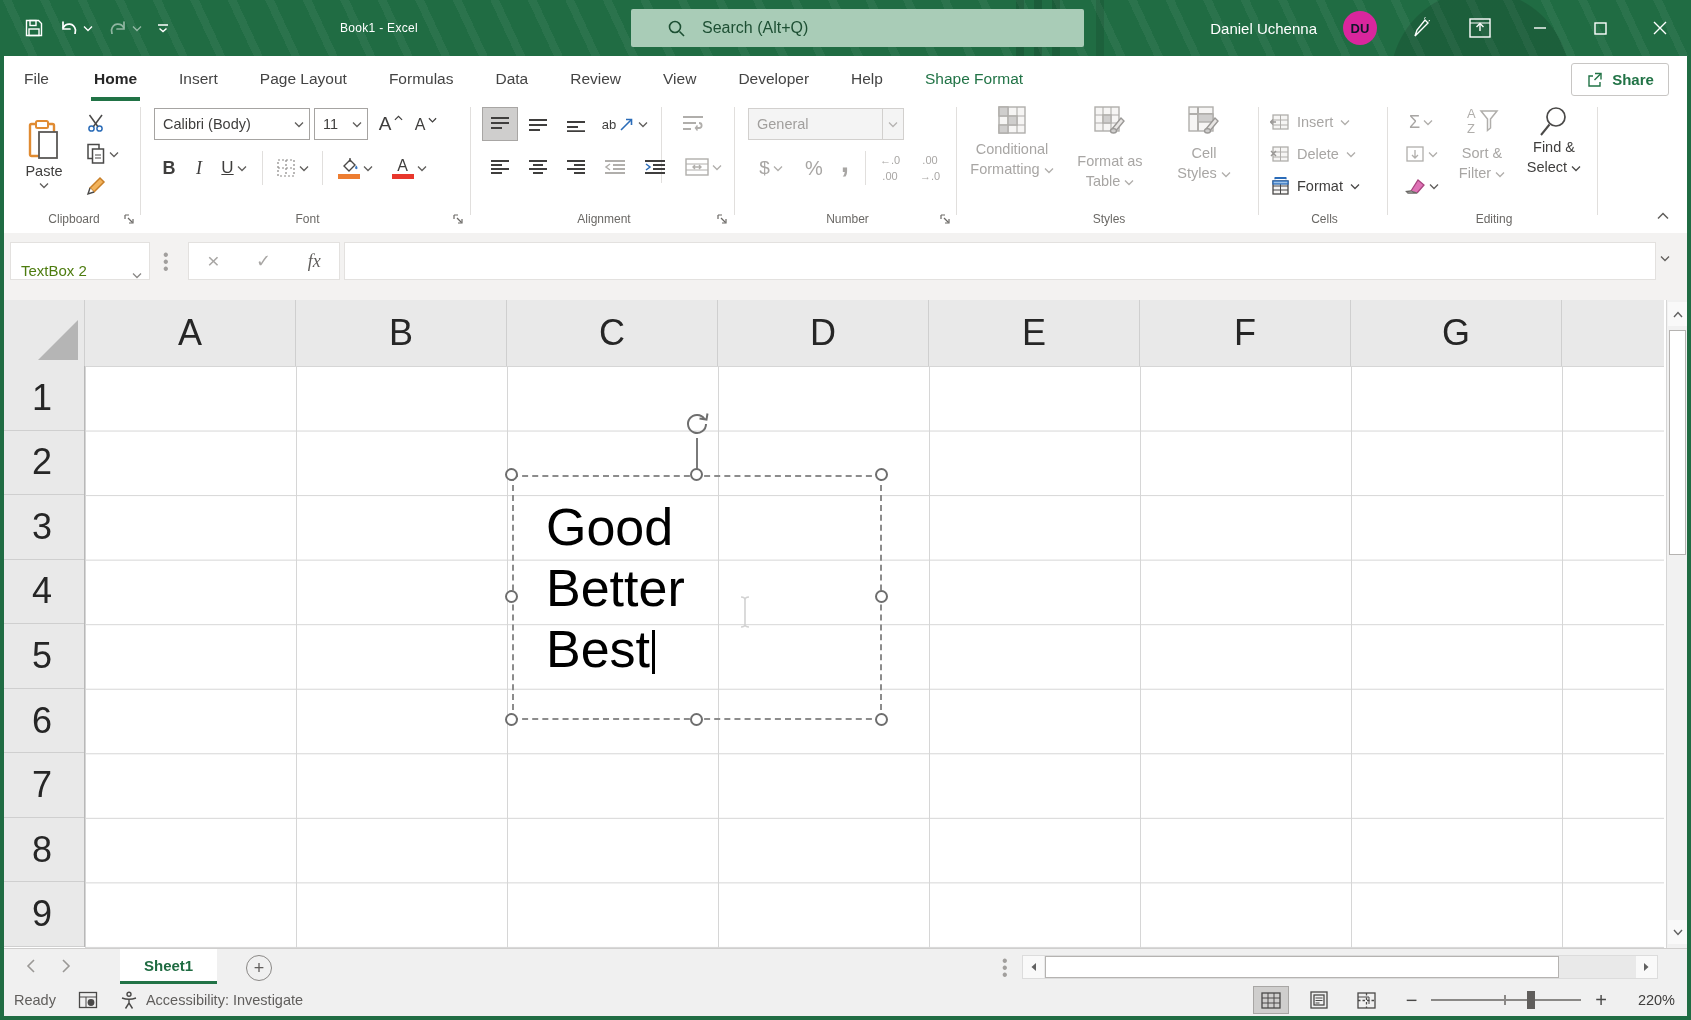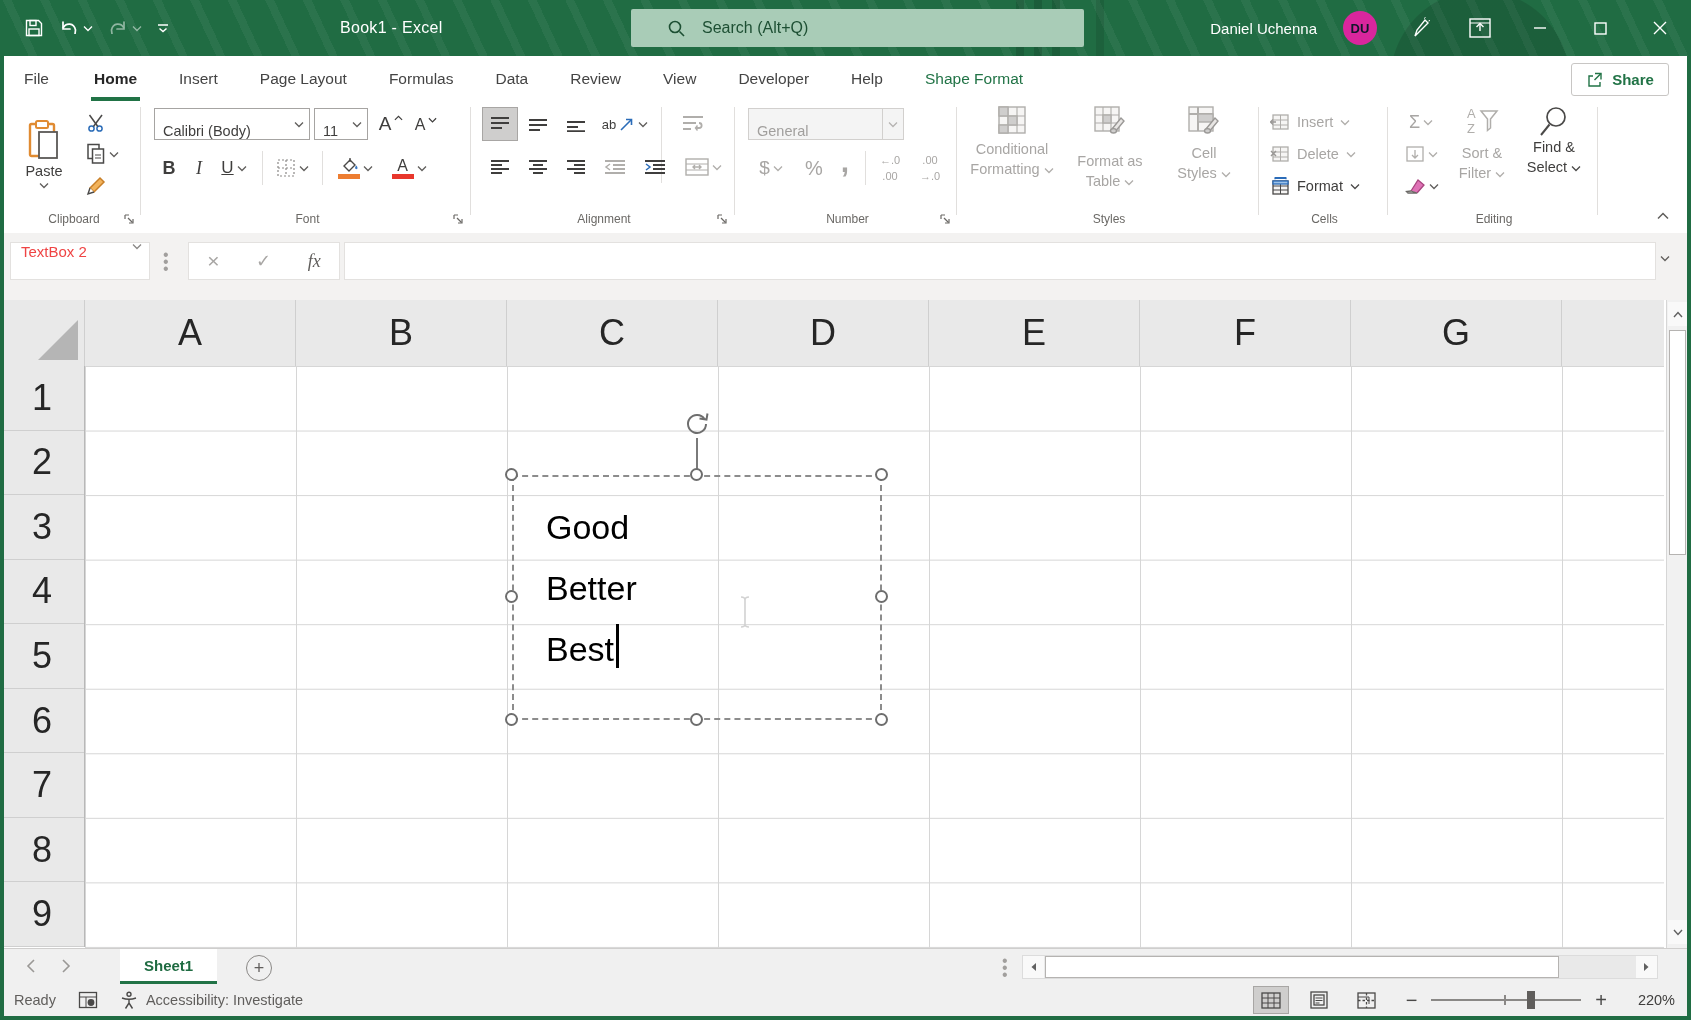--- a/index.html
+++ b/index.html
@@ -17,21 +17,21 @@
   .tb-decor{position:absolute;inset:0;pointer-events:none;
     background:
       radial-gradient(circle 90px at 1480px 80px, rgba(0,0,0,.12) 0 89px, transparent 90px),
       linear-gradient(90deg, transparent 0 1016px, rgba(0,0,0,.14) 1016px 1024px, transparent 1024px 1034px, rgba(0,0,0,.14) 1034px 1042px, transparent 1042px 1052px, rgba(0,0,0,.14) 1052px 1060px, transparent 1060px 1096px, rgba(0,0,0,.10) 1096px 1104px, transparent 1104px),
       repeating-linear-gradient(65deg, transparent 0 26px, rgba(255,255,255,.05) 26px 34px);
   }
   .qat{position:absolute;left:24px;top:0;height:56px;display:flex;align-items:center;gap:14px}
   .qbtn{display:flex;align-items:center;gap:3px;color:#fff}
   .qbtn.dis{opacity:.5}
   .doc-title{position:absolute;left:340px;top:0;height:56px;display:flex;align-items:center;
-             font-size:16px;color:#fff;letter-spacing:.3px}
+             font-size:12px;color:#fff;letter-spacing:.3px}
   .searchbox{position:absolute;left:631px;top:9px;width:453px;height:38px;background:#a9ccb7;
              display:flex;align-items:center;gap:16px;padding-left:36px;box-sizing:border-box;
              color:#1d4f33;font-size:16px;border-radius:2px}
   .tbr{position:absolute;right:14px;top:0;height:56px;display:flex;align-items:center;gap:26px}
   .user-name{font-size:15px;color:#fff}
   .avatar{width:34px;height:34px;border-radius:50%;background:#d9269d;color:#0f172a;font-size:13px;
           display:flex;align-items:center;justify-content:center;font-weight:700}
   .winbtn{width:34px;height:56px;display:flex;align-items:center;justify-content:center;color:#fff}
 
   
@@ -44,37 +44,37 @@
   .share-btn{position:absolute;right:22px;top:7px;width:96px;height:31px;border:1px solid #c8c6c4;border-radius:3px;
              background:#fff;display:flex;align-items:center;justify-content:center;gap:8px;
              color:#217346;font-size:15px;font-weight:700}
 
   
   .ribbon{position:absolute;left:0;top:101px;width:1691px;height:132px;background:#fff;border-bottom:1px solid #d8d6d4}
   .grp{position:absolute;top:0;height:132px}
   .vsep{position:absolute;top:6px;height:108px;width:1px;background:#e1dfdd}
   .glabel{position:absolute;bottom:7px;left:0;right:0;text-align:center;font-size:12px;color:#6a6865}
   .launcher{position:absolute;right:5px;bottom:8px;color:#6a6865}
-  .combo{position:absolute;height:32px;background:#fff;border:1px solid #a6a4a2;display:flex;align-items:flex-end;
+  .combo{position:absolute;height:32px;background:#fff;border:1px solid #a6a4a2;display:flex;align-items:center;
          box-sizing:border-box;font-size:14.5px;color:#3f3e3d}
   .combo .cv{flex:1;padding-left:8px;white-space:nowrap;overflow:hidden}
   .combo .ca{width:20px;height:100%;display:flex;align-items:center;justify-content:center;color:#605e5c}
   .combo.dis{background:#f4f4f4;border-color:#d2d0ce;color:#a19f9d}
   .combo.dis .ca{border-left:1px solid #d2d0ce;color:#b5b3b1}
   .btn{position:absolute;display:flex;align-items:center;justify-content:center;gap:3px}
   .sel{background:#cfcecd;outline:1px solid #a8a6a4}
   .two{font-size:14.5px;line-height:20px;text-align:center}
   .bigbtn{position:absolute;top:4px;width:96px;height:100px;display:flex;flex-direction:column;align-items:center}
   .cellrow{position:absolute;left:8px;display:flex;align-items:center;gap:7px;font-size:14.5px;height:30px}
   .barline{display:block;height:5px;width:22px;margin-top:1px}
 
   
   .frow{position:absolute;left:0;top:233px;width:1691px;height:67px;background:#f3f2f1;border-bottom:2px solid #cfcecd}
   .fbox{position:absolute;top:9px;height:38px;background:#fff;border:1px solid #e3e1df;box-sizing:border-box}
-  .namebox{left:10px;width:140px;display:flex;align-items:flex-start;font-size:15px;color:#ef4444}
+  .namebox{left:10px;width:140px;display:flex;align-items:flex-end;font-size:15px;color:#4d7c0f}
   .namebox .nv{flex:1;padding-left:10px}
   .fbtns{left:188px;width:152px;display:flex;align-items:center;justify-content:space-around}
   .finput{left:344px;width:1312px}
   .grip-dots{position:absolute;left:163px;top:18px;color:#a19f9d;font-size:16px;letter-spacing:0;line-height:7px}
 
   
   .gridarea{position:absolute;left:0;top:300px;width:1691px;height:648px;background:#fff}
   .colheads{position:absolute;left:0;top:0;height:66px;width:1664px;background:#e9e9e9;border-bottom:1px solid #b8b8b8;display:flex}
   .corner{width:85px;height:66px;position:relative;border-right:1px solid #cfcfcf;box-sizing:border-box}
   .corner .tri{position:absolute;right:6px;bottom:6px;width:0;height:0;border-left:40px solid transparent;border-bottom:40px solid #b5b5b5}
@@ -88,21 +88,21 @@
          background-image:linear-gradient(to right,#d6d6d6 1px,transparent 1px),
                           linear-gradient(to bottom,#d6d6d6 1px,transparent 1px);
          background-size:211px 64.55px}
   
   .vsb{position:absolute;left:1666px;top:0;width:21px;height:648px;background:#f1f1f1;border-left:1px solid #d6d6d6}
   .vsb .arr{position:absolute;left:1px;width:19px;height:24px;background:#f9f9f9;display:flex;align-items:center;justify-content:center;color:#606060}
   .vsb .thumb{position:absolute;left:2px;top:30px;width:17px;height:225px;background:#fff;border:1px solid #b5b3b1;box-sizing:border-box}
 
   
   .shape{position:absolute;left:512px;top:175px;width:370px;height:245px;border:2px dashed #8c8c8c;box-sizing:border-box;background:transparent}
-  .shape-text{position:absolute;left:546px;top:197px;font-size:34px;line-height:61px;color:#000}
+  .shape-text{position:absolute;left:546px;top:197px;font-size:52px;line-height:61px;color:#000}
   .caret{display:inline-block;width:2.5px;height:44px;background:#000;vertical-align:-7px;margin-left:2px}
   .hdl{position:absolute;width:13px;height:13px;border-radius:50%;background:#fff;border:2px solid #6e6e6e;box-sizing:border-box}
   .stem{position:absolute;left:696px;top:138px;width:1.5px;height:37px;background:#7a7a7a}
 
   
   .sheetrow{position:absolute;left:0;top:948px;width:1691px;height:36px;background:#f0f0f0;border-top:1px solid #cfcecd}
   .sheettab{position:absolute;left:120px;top:0;height:35px;padding:0 24px;background:#fff;border-bottom:3px solid #217346;
             box-sizing:border-box;display:flex;align-items:center;font-size:15px;font-weight:700;color:#1e6b41}
   .addsheet{position:absolute;left:246px;top:6px;width:24px;height:24px;border:1px solid #8a8886;border-radius:50%;
             display:flex;align-items:center;justify-content:center;color:#605e5c;font-size:18px;line-height:1}

